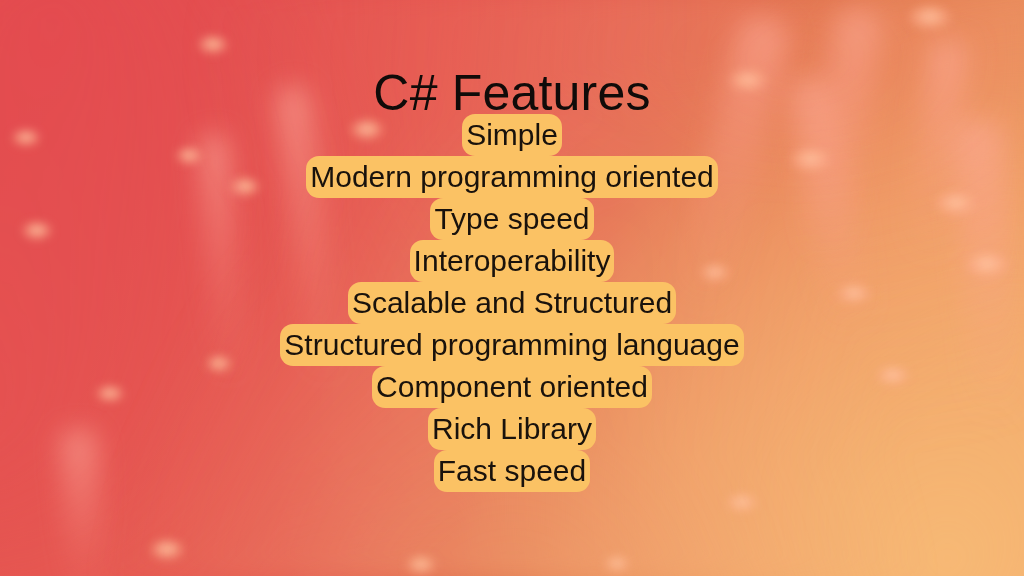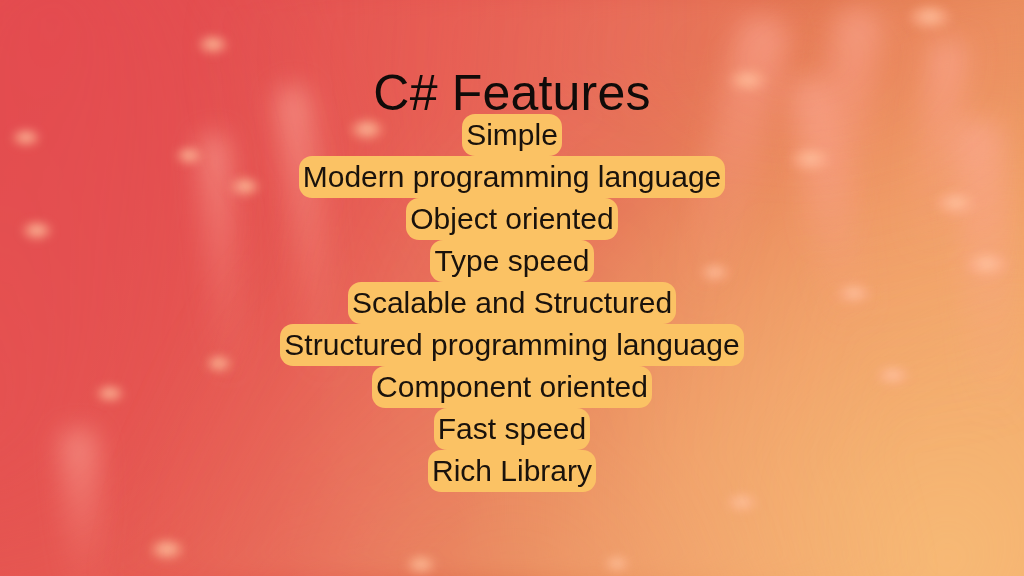--- a/index.html
+++ b/index.html
@@ -169,24 +169,24 @@
   <div class="lamp" style="left:604px; top:556px; width:26px; height:16px;"></div>
 
   <div class="haze"></div>
 
   <div class="content">
 
     <div class="page-title">C# Features</div>
 
     <div class="feature-list">
       <div class="feature-row"><span class="feature-text">Simple</span></div>
-      <div class="feature-row"><span class="feature-text">Modern programming language</span></div>
-      <div class="feature-row"><span class="feature-text">Object oriented</span></div>
+      <div class="feature-row"><span class="feature-text">Modern programming oriented</span></div>
       <div class="feature-row"><span class="feature-text">Type speed</span></div>
+      <div class="feature-row"><span class="feature-text">Interoperability</span></div>
       <div class="feature-row"><span class="feature-text">Scalable and Structured</span></div>
       <div class="feature-row"><span class="feature-text">Structured programming language</span></div>
       <div class="feature-row"><span class="feature-text">Component oriented</span></div>
+      <div class="feature-row"><span class="feature-text">Rich Library</span></div>
       <div class="feature-row"><span class="feature-text">Fast speed</span></div>
-      <div class="feature-row"><span class="feature-text">Rich Library</span></div>
     </div>
 
   </div>
 </div>
 
 </body></html>

